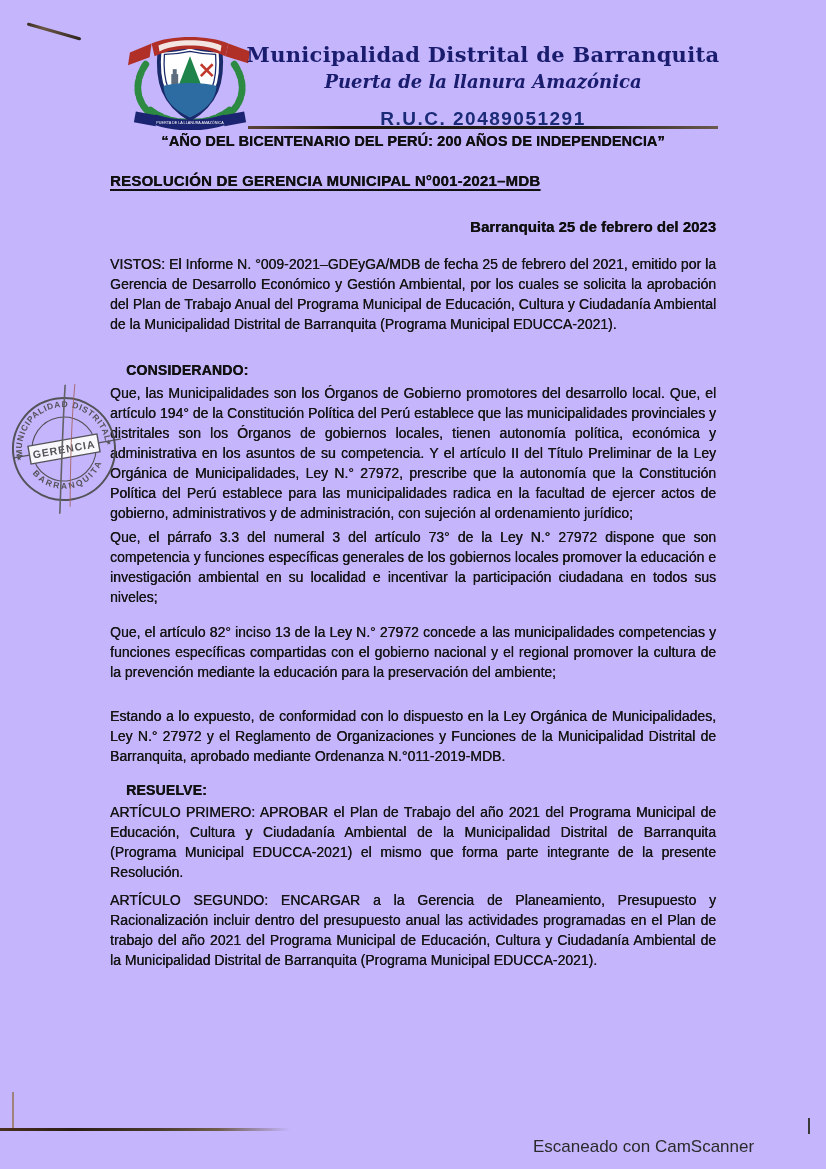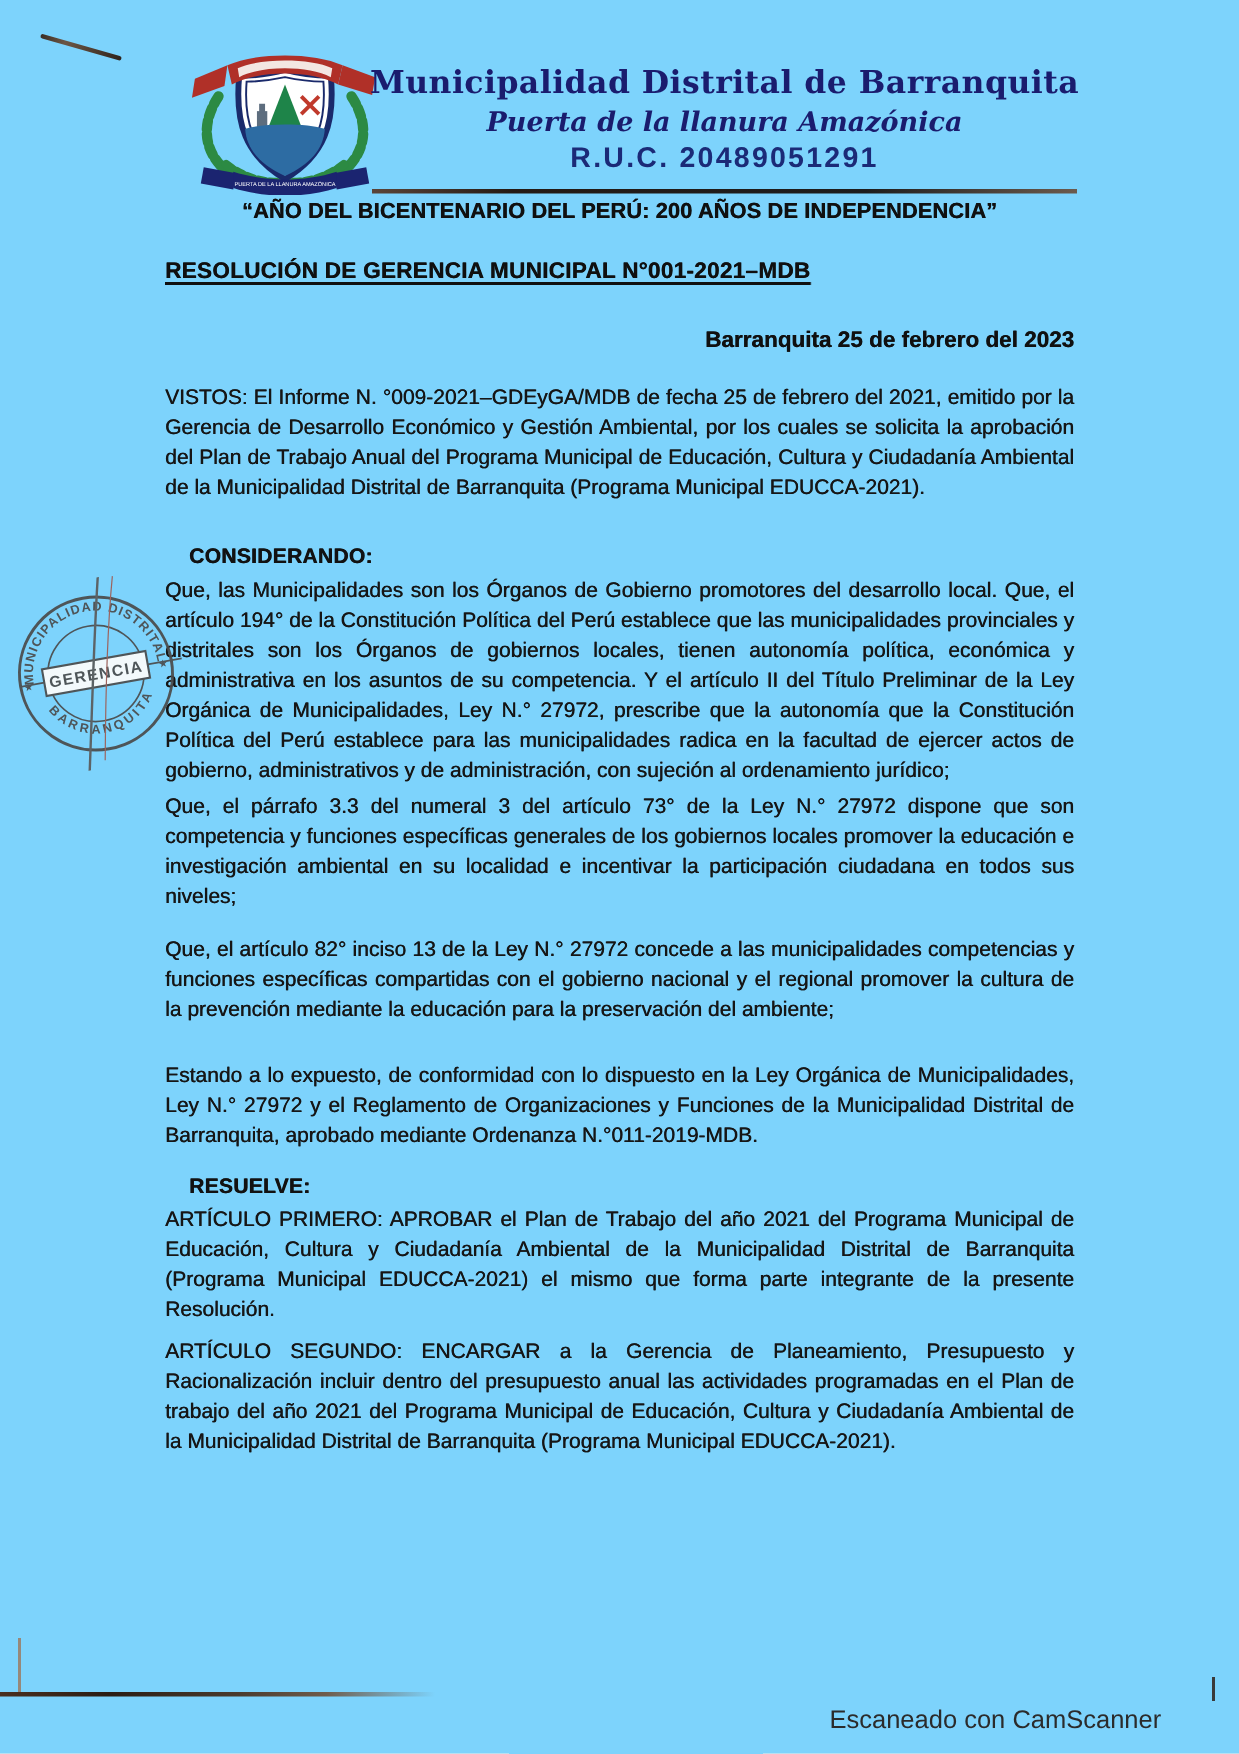--- a/index.html
+++ b/index.html
@@ -1,18 +1,18 @@
 <!DOCTYPE html>
 <html><head>
 <meta charset="utf-8">
 <style>
   html,body{margin:0;padding:0;background:#e9e9e9;}
   .page{
     position:relative;width:826px;height:1169px;margin:0 auto;
-    background:#7dd3fc;overflow:hidden;
+    background:#c4b5fd;overflow:hidden;
     font-family:"Liberation Sans",sans-serif;color:#171717;
   }
   
   .staple{
     position:absolute;left:26px;top:30px;width:56px;height:3px;border-radius:2px;
     background:linear-gradient(90deg,#3a2d24,#6b5646 30%,#4a3a2e 70%,#2e241d);
     transform:rotate(16deg);
   }
   .edge-corner-v{position:absolute;left:12px;top:1092px;width:2px;height:38px;background:#9a7a63;opacity:.85;}
   .edge-bottom{position:absolute;left:0;top:1128px;width:290px;height:3px;
@@ -23,21 +23,21 @@
   .header-text{position:absolute;left:246px;top:42px;width:474px;text-align:center;}
   .org-name{
     font-family:"DejaVu Serif",serif;font-weight:bold;font-size:21px;line-height:26px;
     color:#1a1c6e;letter-spacing:.3px;white-space:nowrap;
   }
   .tagline{
     font-family:"DejaVu Serif",serif;font-style:italic;font-weight:bold;font-size:18px;
     line-height:24px;color:#1a1c6e;margin-top:2px;
   }
   .ruc{
-    font-weight:bold;font-size:19px;line-height:22px;color:#1b2a77;letter-spacing:1.5px;margin-top:1px;
+    font-weight:bold;font-size:19px;line-height:22px;color:#1b2a77;letter-spacing:1.5px;margin-top:14px;
   }
   .header-rule{position:absolute;left:248px;top:126px;width:470px;height:3px;
     background:linear-gradient(90deg,#5a4438,#241a14 20%,#1d1d1d 70%,#6b5a4d);}
   .motto{
     position:absolute;left:110px;top:133px;width:606px;text-align:center;
     font-weight:bold;font-size:14.5px;color:#101010;letter-spacing:.1px;
     text-shadow:.3px 0 0 currentColor;
   }
   .doc-title{
     position:absolute;left:110px;top:172px;width:606px;text-align:left;
@@ -56,21 +56,21 @@
     text-shadow:.3px 0 0 currentColor;
   }
   .para b{font-weight:normal;}
   .heading{
     position:absolute;left:110px;margin:16px;font-weight:bold;font-size:14px;
     color:#121212;text-shadow:.4px 0 0 currentColor;letter-spacing:.2px;
   }
   
   .stamp{position:absolute;left:4px;top:386px;transform:rotate(-10deg);opacity:.92;}
   
-  .scanner-text{position:absolute;left:533px;top:1137px;font-size:17px;color:#2b2b2b;margin-left:20px;}
+  .scanner-text{position:absolute;left:533px;top:1137px;font-size:17px;color:#2b2b2b;}
 </style>
 </head>
 <body>
 
 <div class="page">
 
   <div class="staple"></div>
 
   <svg class="logo" width="128" height="100" viewBox="0 0 130 100">
 

